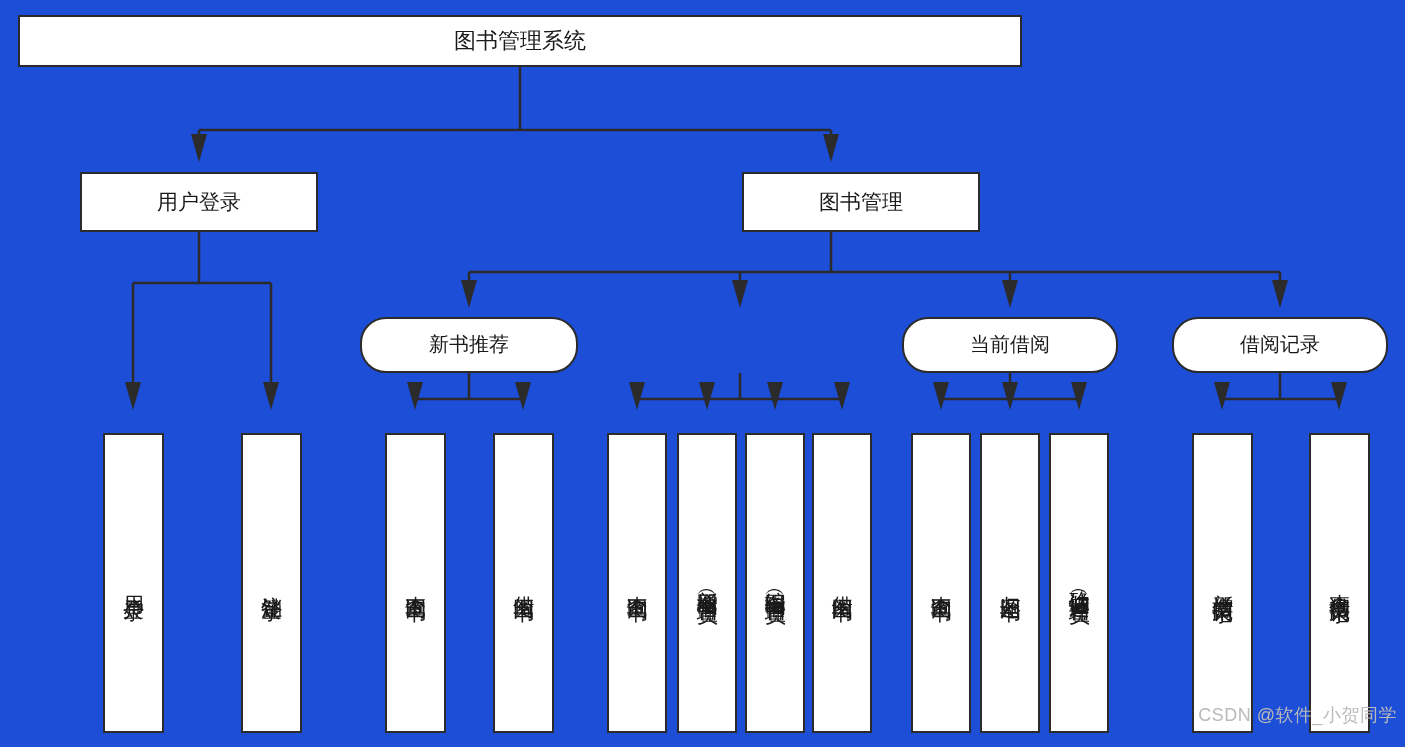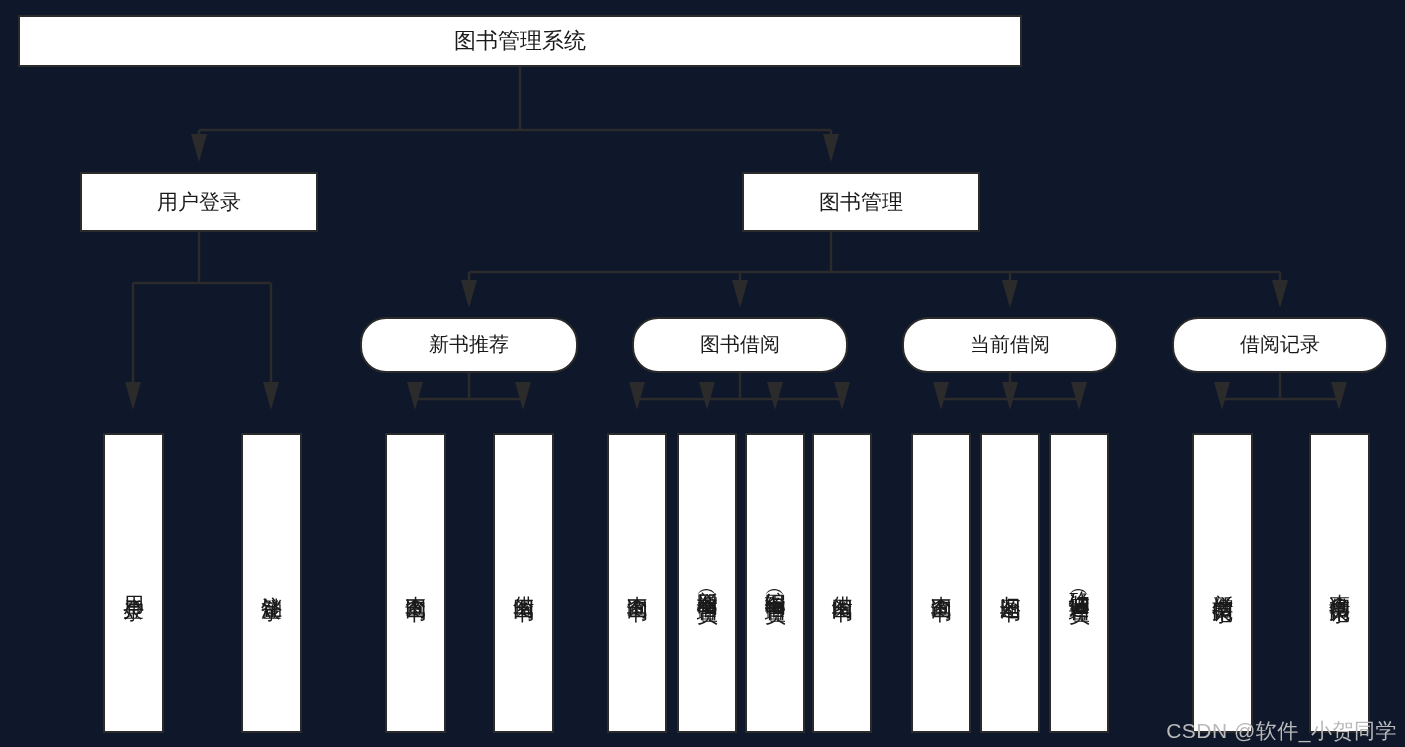--- a/index.html
+++ b/index.html
@@ -7,21 +7,21 @@
     padding: 0;
     background: #ffffff;
   }
   body {
     font-family: "Liberation Sans", "DejaVu Sans", sans-serif;
   }
   #canvas {
     position: relative;
     width: 1405px;
     height: 747px;
-    background: #0f172a;
+    background: #1d4ed8;
     overflow: hidden;
   }
   #wires {
     position: absolute;
     left: 0;
     top: 0;
     width: 1405px;
     height: 747px;
     pointer-events: none;
   }
@@ -55,22 +55,22 @@
   }
   .vtext {
     writing-mode: vertical-rl;
     text-orientation: upright;
     letter-spacing: 2px;
     white-space: nowrap;
   }
   .watermark {
     position: absolute;
     right: 8px;
-    bottom: 2px;
-    font-size: 21px;
+    bottom: 20px;
+    font-size: 18px;
     color: #b9b9b9;
     letter-spacing: 0.5px;
     white-space: nowrap;
   }
 </style>
 </head>
 <body>
 
 <div id="canvas">
 
@@ -154,23 +154,20 @@
   <div class="node lvl1" style="left:80px; top:172px; width:238px; height:60px;">
     <span>用户登录</span>
   </div>
   <div class="node lvl1" style="left:712px; top:172px; width:238px; height:60px;margin-left:30px;">
     <span>图书管理</span>
   </div>
 
   <div class="node lvl2" style="left:360px; top:317px; width:218px; height:56px;">
     <span>新书推荐</span>
   </div>
-  <div class="node lvl2" style="left:632px; top:317px; width:216px; height:56px;">
-    <span>图书借阅</span>
-  </div>
   <div class="node lvl2" style="left:902px; top:317px; width:216px; height:56px;">
     <span>当前借阅</span>
   </div>
   <div class="node lvl2" style="left:1172px; top:317px; width:216px; height:56px;">
     <span>借阅记录</span>
   </div>
 
   <div class="node leaf" style="left:103px; top:433px; width:61px; height:300px;">
     <span class="vtext">用户登录</span>
   </div>

